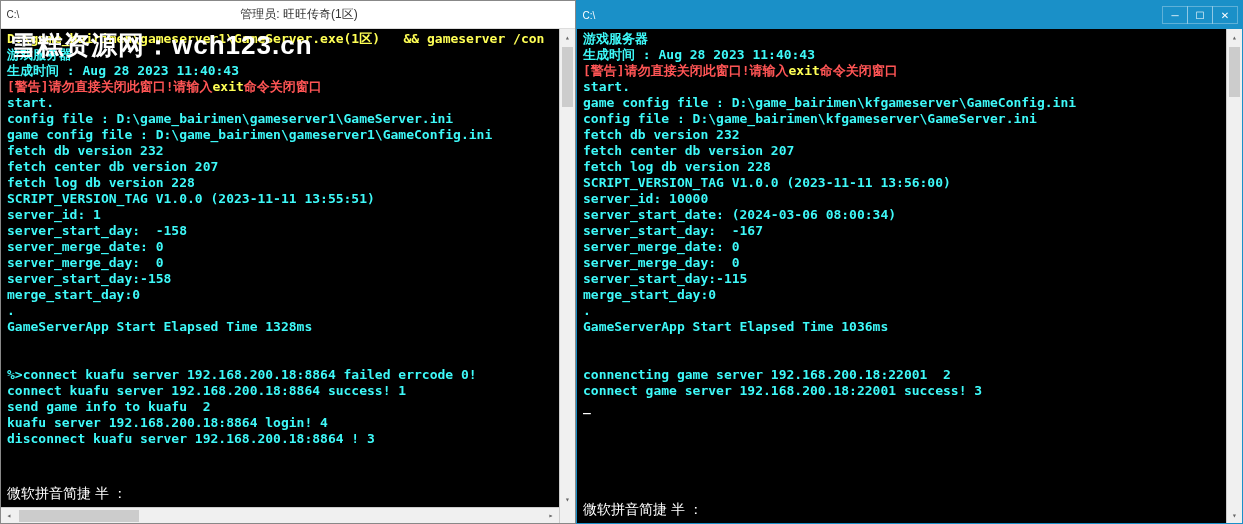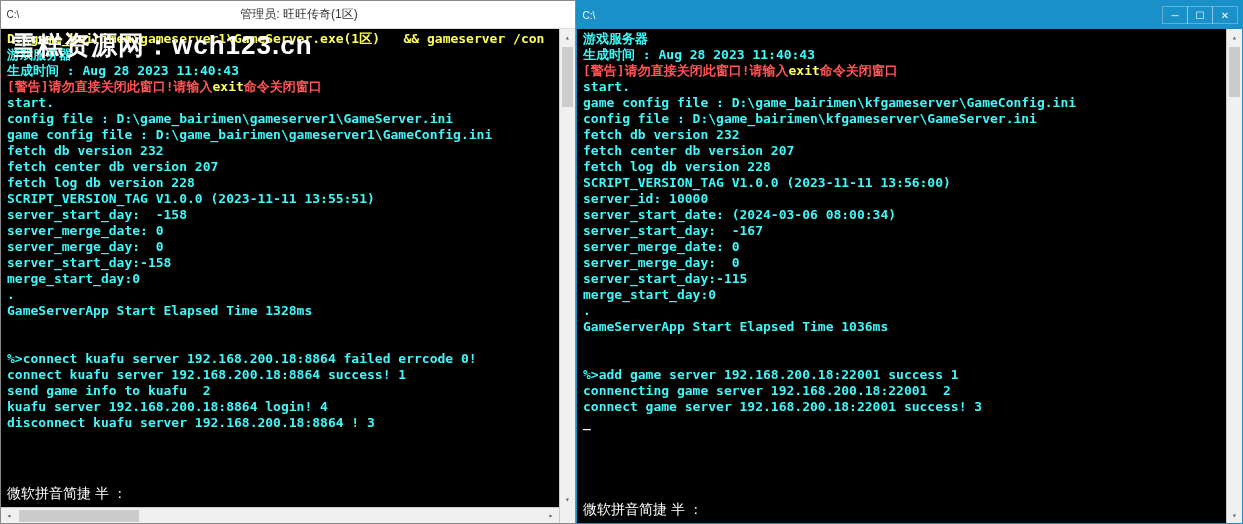--- a/index.html
+++ b/index.html
@@ -176,20 +176,21 @@
       <div class="console-line c-cyan">游戏服务器</div>
       <div class="console-line c-cyan">生成时间 : Aug 28 2023 11:40:43</div>
       <div class="console-line"><span class="c-red">[警告]请勿直接关闭此窗口!请输入</span><span class="c-yellow">exit</span><span class="c-red">命令关闭窗口</span></div>
       <div class="console-line c-cyan">start.</div>
       <div class="console-line c-cyan">config file : D:\game_bairimen\gameserver1\GameServer.ini</div>
       <div class="console-line c-cyan">game config file : D:\game_bairimen\gameserver1\GameConfig.ini</div>
       <div class="console-line c-cyan">fetch db version 232</div>
       <div class="console-line c-cyan">fetch center db version 207</div>
       <div class="console-line c-cyan">fetch log db version 228</div>
       <div class="console-line c-cyan">SCRIPT_VERSION_TAG V1.0.0 (2023-11-11 13:55:51)</div>
+      <div class="console-line c-cyan">server_id: 1</div>
       <div class="console-line c-cyan">server_start_day:  -158</div>
       <div class="console-line c-cyan">server_merge_date: 0</div>
       <div class="console-line c-cyan">server_merge_day:  0</div>
       <div class="console-line c-cyan">server_start_day:-158</div>
       <div class="console-line c-cyan">merge_start_day:0</div>
       <div class="console-line c-cyan">.</div>
       <div class="console-line c-cyan">GameServerApp Start Elapsed Time 1328ms</div>
       <div class="console-line c-cyan"> </div>
       <div class="console-line c-cyan"> </div>
       <div class="console-line c-cyan">%&gt;connect kuafu server 192.168.200.18:8864 failed errcode 0!</div>
@@ -241,21 +242,20 @@
       <div class="console-line c-cyan">server_start_date: (2024-03-06 08:00:34)</div>
       <div class="console-line c-cyan">server_start_day:  -167</div>
       <div class="console-line c-cyan">server_merge_date: 0</div>
       <div class="console-line c-cyan">server_merge_day:  0</div>
       <div class="console-line c-cyan">server_start_day:-115</div>
       <div class="console-line c-cyan">merge_start_day:0</div>
       <div class="console-line c-cyan">.</div>
       <div class="console-line c-cyan">GameServerApp Start Elapsed Time 1036ms</div>
       <div class="console-line c-cyan"> </div>
       <div class="console-line c-cyan"> </div>
-      <div class="console-line c-cyan">%&gt;add game server 192.168.200.18:22001 success 1</div>
       <div class="console-line c-cyan">connencting game server 192.168.200.18:22001  2</div>
       <div class="console-line c-cyan">connect game server 192.168.200.18:22001 success! 3</div>
       <div class="console-line c-white">_</div>
     </div>
   <div class="scrollbar-v">
     <div class="scrollbar-btn">▴</div>
     <div class="scrollbar-thumb" style="height:50px;margin-top:2px;"></div>
     <div class="scrollbar-btn" style="position:absolute;bottom:0;width:100%;">▾</div>
   </div>
   <div class="ime-bar">微软拼音简捷 半 ：</div>

